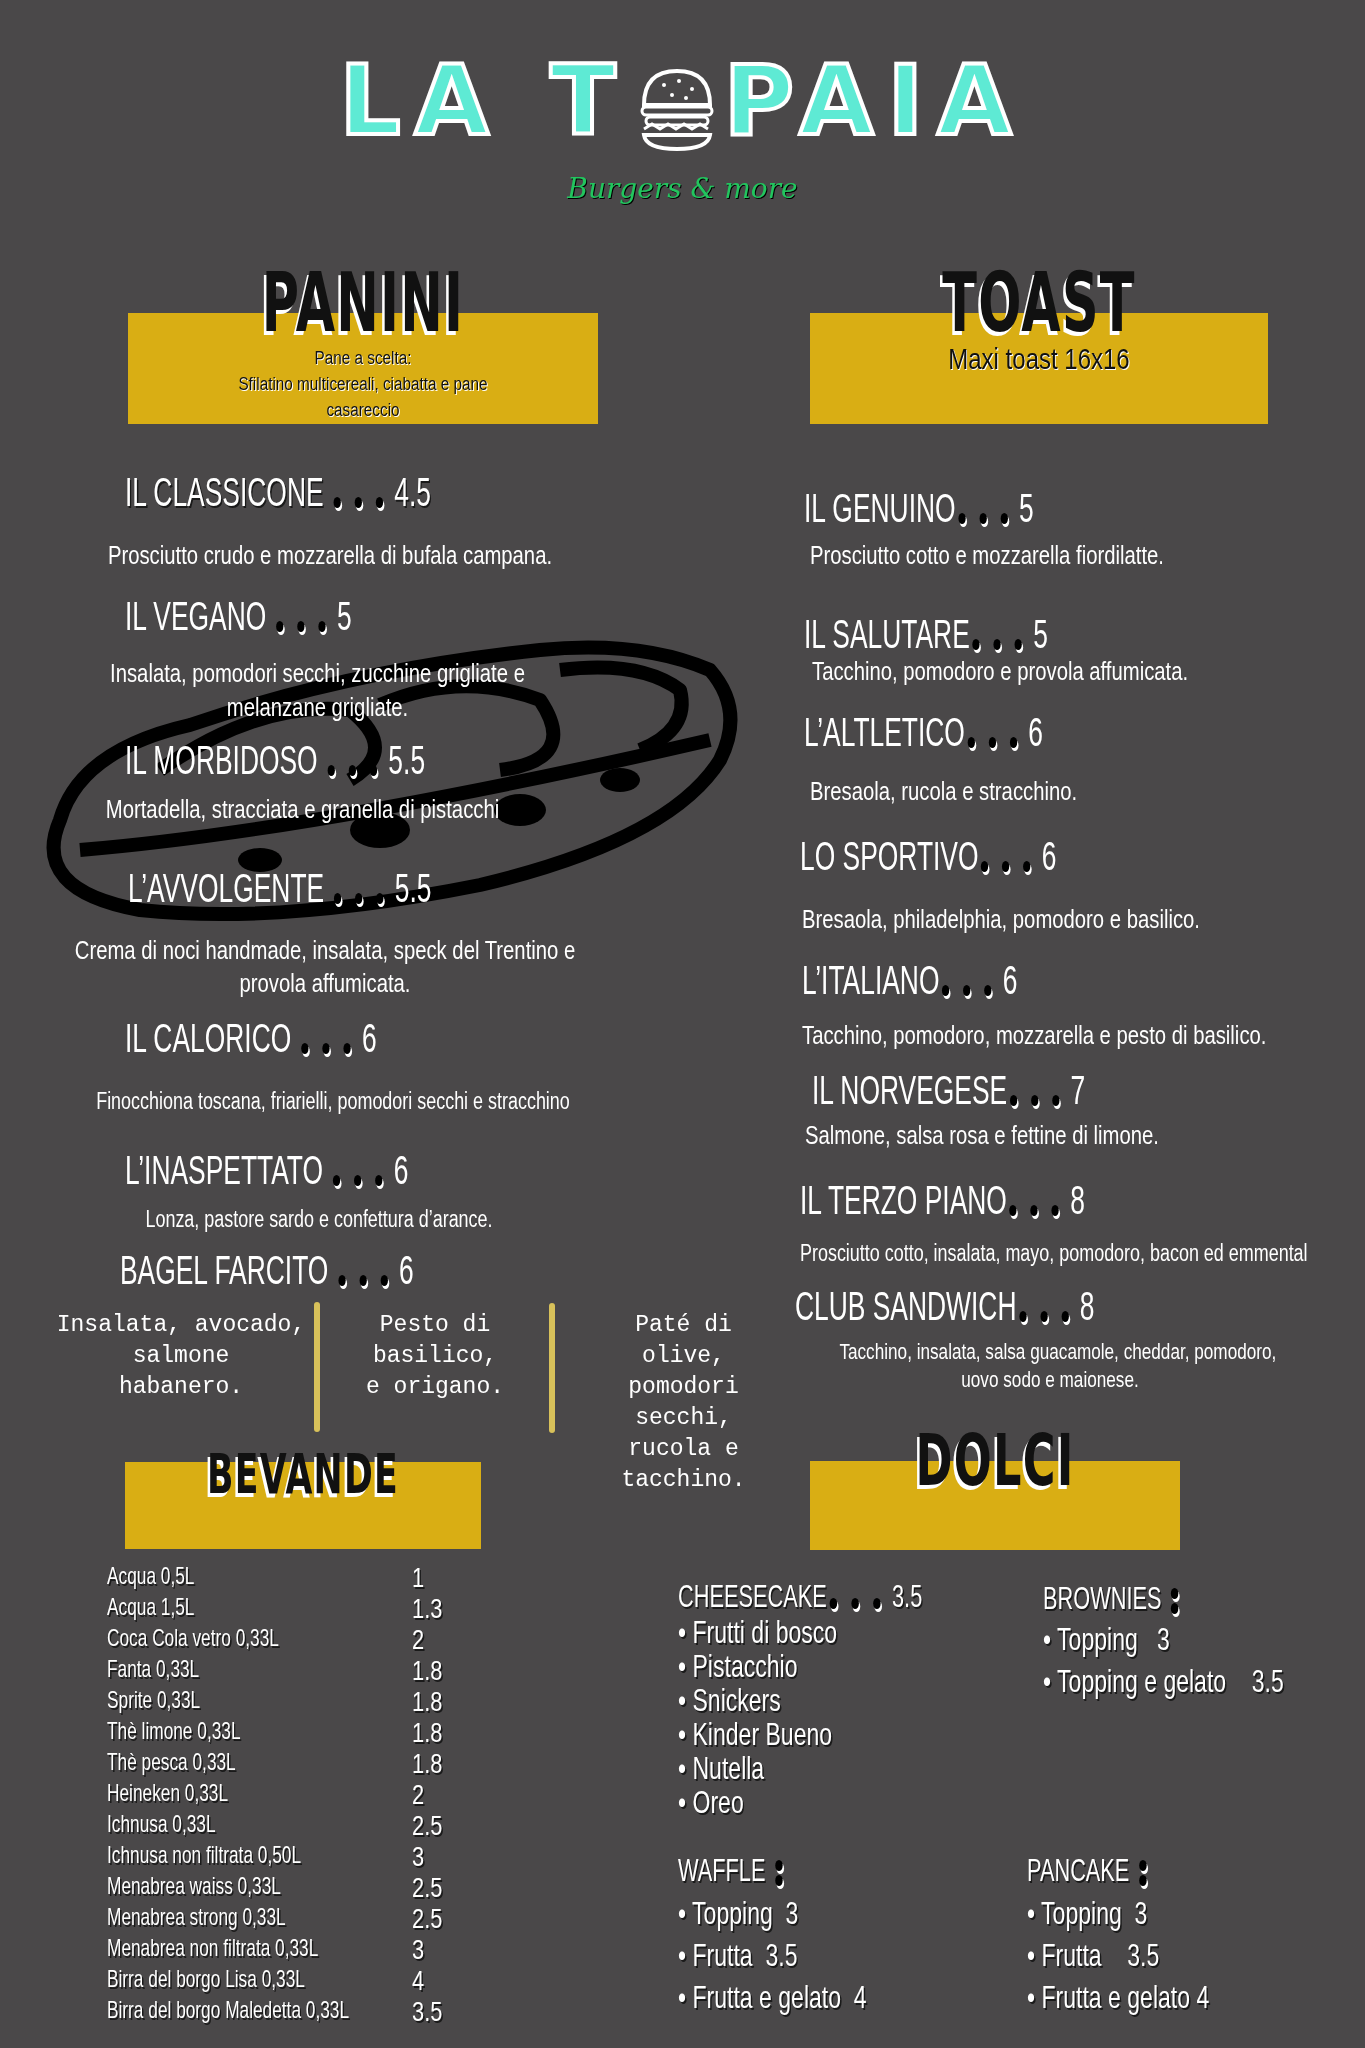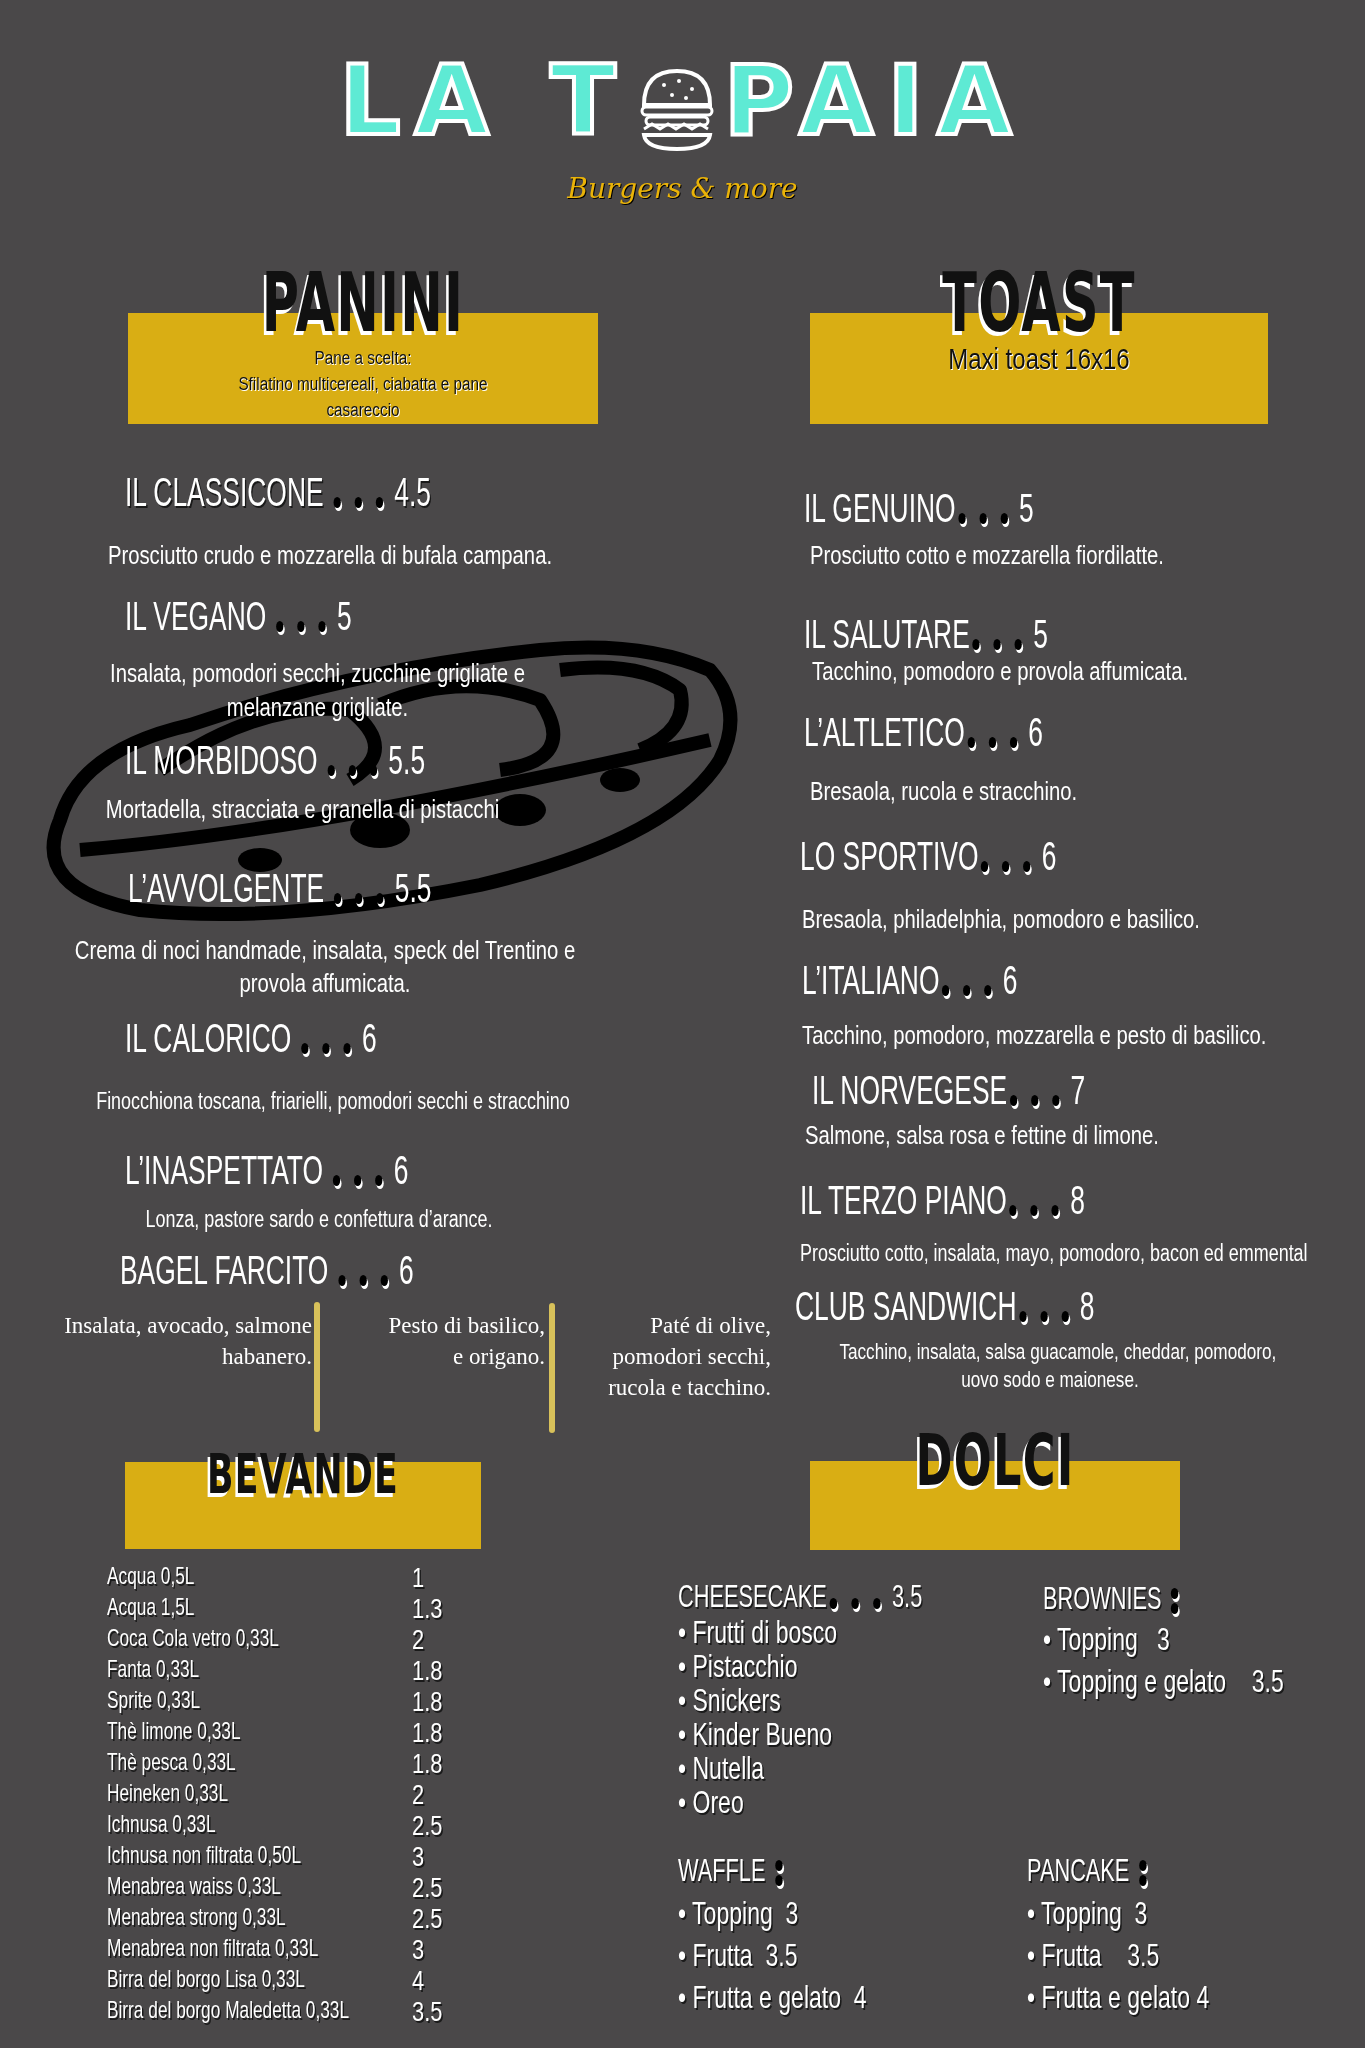--- a/index.html
+++ b/index.html
@@ -6,35 +6,35 @@
   body{width:1365px;height:2048px;background:#4a4849;position:relative;overflow:hidden;
        font-family:"Liberation Sans Narrow","Liberation Sans",sans-serif;color:#fff;}
   .abs{position:absolute;}
   .shadow{text-shadow:2px 2px 0 #1a1a1a;}
   
   .logo{left:0;width:1365px;top:45px;text-align:center;font-size:96px;letter-spacing:14px;
         color:#5eead4;-webkit-text-stroke:4px #fff;font-family:"DejaVu Sans",sans-serif;font-weight:bold;}
   .logo .ch{display:inline-block;}
   .burger{display:inline-block;vertical-align:middle;width:86px;height:86px;margin:0 4px;}
   .tagline{left:0;width:1365px;top:172px;text-align:center;font-family:"DejaVu Serif",serif;
-           font-style:italic;font-size:28px;color:#eab308;text-shadow:1px 1px 0 #000;}
+           font-style:italic;font-size:28px;color:#22c55e;text-shadow:1px 1px 0 #000;}
   
   .box{background:#d9ae14;}
   .sec-title{text-align:center;font-family:"DejaVu Sans",sans-serif;font-weight:bold;color:#111;
              text-shadow:-4px 4px 0 #fff;letter-spacing:2px;transform:scaleX(0.62);transform-origin:center top;}
   .box-sub{text-align:center;color:#111;text-shadow:1px 1px 0 #fff;font-family:"Liberation Sans",sans-serif;}
   
   .item-name{font-size:40px;white-space:nowrap;transform:scaleX(0.66);transform-origin:left top;
              font-family:"Liberation Sans",sans-serif;}
   .dots{display:inline-block;letter-spacing:0;}
   .dot{display:inline-block;width:11px;height:11px;border-radius:50%;background:#000;
        box-shadow:2px 3px 0 #fff;margin:0 17px 0 4px;vertical-align:-2px;}
   .item-desc{font-size:26px;white-space:nowrap;transform:scaleX(0.78);font-family:"Liberation Sans",sans-serif;}
   .center{text-align:center;}
-  .col-desc{font-size:23px;line-height:31px;text-align:right;font-family:Liberation Serif, serif;}
+  .col-desc{font-size:23px;line-height:31px;text-align:center;font-family:Liberation Mono, monospace;}
   .vbar{width:6px;background:#d8c15a;border-radius:3px;}
   
   .drink-row{height:31px;font-size:24px;white-space:nowrap;font-family:"Liberation Sans",sans-serif;}
   .drink-name{position:absolute;left:0;transform:scaleX(0.72);transform-origin:left top;}
   .drink-price{position:absolute;left:305px;font-size:28px;transform:scaleX(0.78);transform-origin:left top;}
   
   .dolce-head{font-size:32px;white-space:nowrap;transform:scaleX(0.68);transform-origin:left top;font-family:"Liberation Sans",sans-serif;}
   .dolce-li{font-size:32px;line-height:34px;white-space:nowrap;transform:scaleX(0.72);transform-origin:left top;font-family:"Liberation Sans",sans-serif;}
   .colon{display:inline-block;vertical-align:middle;margin-left:14px;}
   .colon i{display:block;width:11px;height:11px;border-radius:50%;background:#000;box-shadow:2px 3px 0 #fff;margin:4px 0;}

